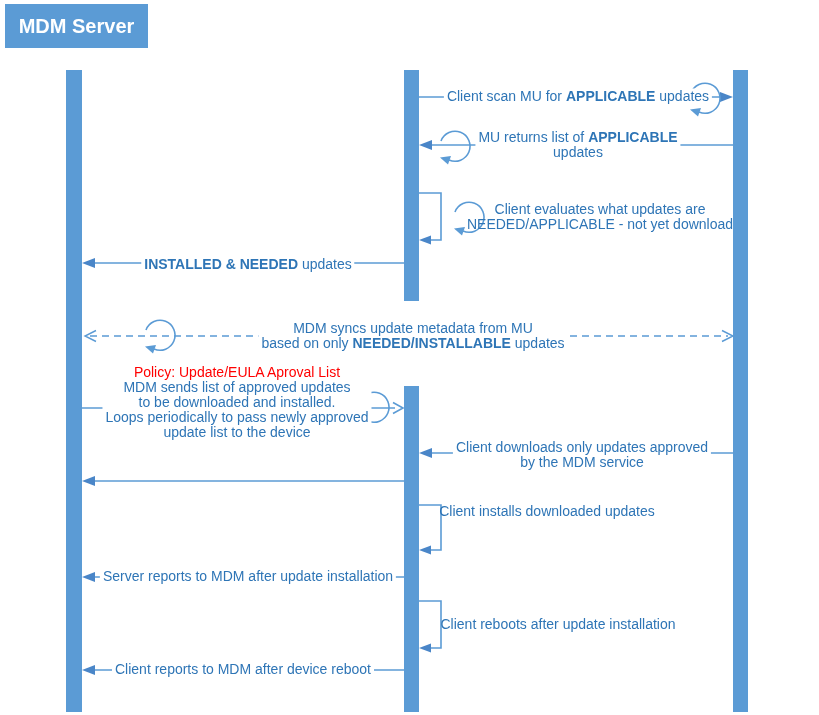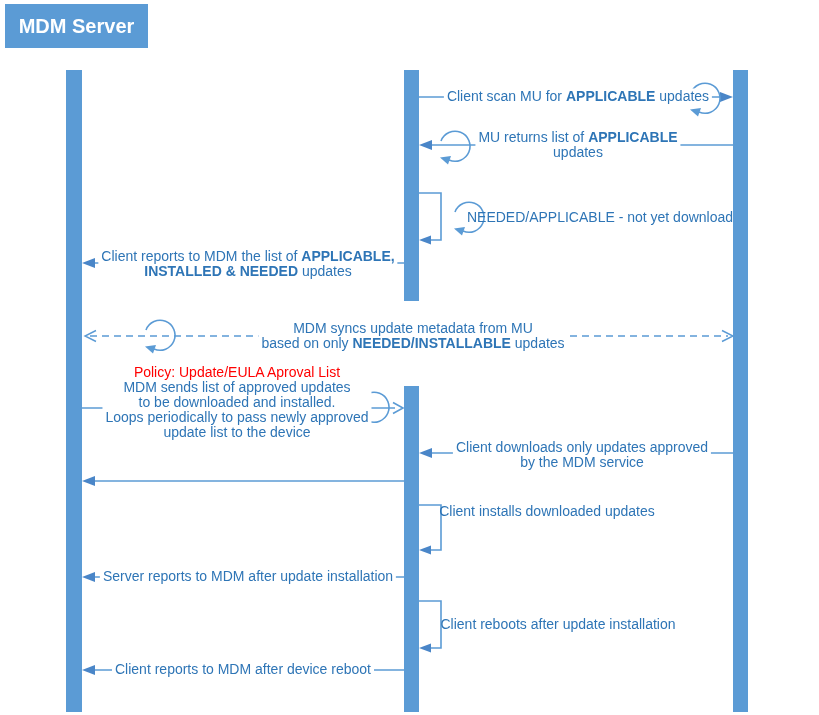--- a/index.html
+++ b/index.html
@@ -143,25 +143,25 @@
   <div class="msg bg" style="left:578px; top:96px;">
     <div class="ln"><span>Client scan MU for </span><b>APPLICABLE</b><span> updates</span></div>
   </div>
 
   <div class="msg bg" style="left:578px; top:145px;">
     <div class="ln"><span>MU returns list of </span><b>APPLICABLE</b></div>
     <div class="ln">updates</div>
   </div>
 
   <div class="msg" style="left:600px; top:217px;">
+    <div class="ln">Client evaluates what updates are</div>
     <div class="ln">NEEDED/APPLICABLE - not yet download</div>
   </div>
 
   <div class="msg bg" style="left:248px; top:264px;">
-    <div class="ln"><span>Client reports to MDM the list of </span><b>APPLICABLE,</b></div>
     <div class="ln"><b>INSTALLED &amp; NEEDED</b><span> updates</span></div>
   </div>
 
   <div class="msg bg" style="left:413px; top:336px;">
     <div class="ln">MDM syncs update metadata from MU</div>
     <div class="ln"><span>based on only </span><b>NEEDED/INSTALLABLE</b><span> updates</span></div>
   </div>
 
   <div class="msg bg" style="left:237px; top:402px;">
     <div class="ln policy-title">Policy: Update/EULA Aproval List</div>

